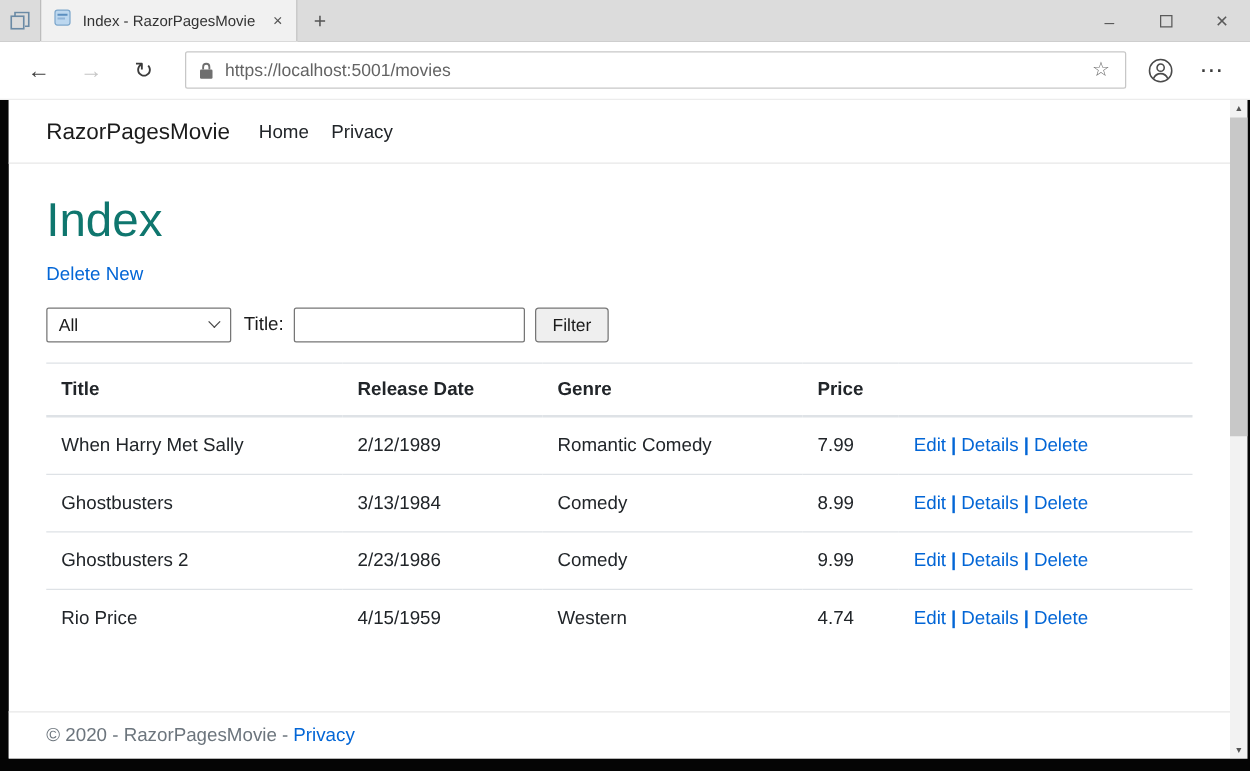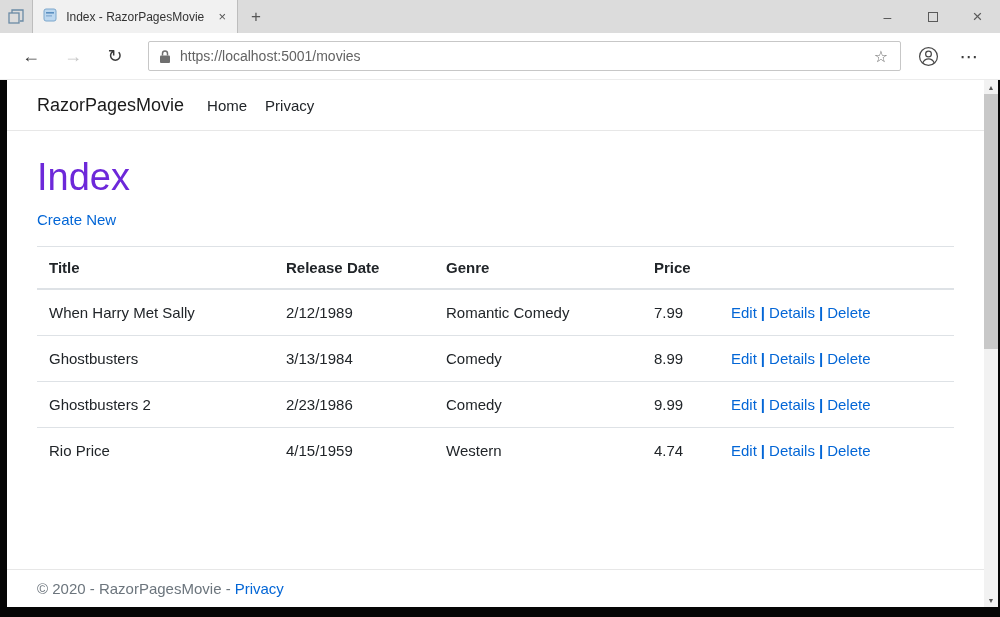--- a/index.html
+++ b/index.html
@@ -59,21 +59,21 @@
   
   .navbar {
     flex: 0 0 51px; background: #fff; display: flex; align-items: center;
     padding: 0 30px; border-bottom: 1px solid #e7e7e7;
   }
   .brand { font-size: 18px; color: #1b1b1b; text-decoration: none; margin-right: 14px; }
   .nav-link { font-size: 15px; color: #212529; text-decoration: none; padding: 0 9px; }
 
   
   .main { flex: 1; padding: 0 30px; }
-  .page-title { font-size: 38px; font-weight: 500; color: #6d28d9; margin: 26px 0 12px; line-height: 1.1; }
+  .page-title { font-size: 38px; font-weight: 500; color: #0f766e; margin: 26px 0 12px; line-height: 1.1; }
   .create-link { display: inline-block; font-size: 15px; color: #0366d6; text-decoration: none; margin-bottom: 18px; }
 
   .filter-row { display: flex; align-items: center; margin-bottom: 16px; }
   .select-box {
     width: 148px; height: 28px; border: 1px solid #767676; border-radius: 2px; background: #fff;
     display: flex; align-items: center; justify-content: space-between; padding: 0 9px;
     font-size: 14px; color: #1b1b1b;
   }
   .chevron {
     width: 7px; height: 7px; border-right: 1.5px solid #444; border-bottom: 1.5px solid #444;
@@ -172,22 +172,31 @@
     <div class="page">
 
       <div class="navbar">
         <a class="brand" href="#">RazorPagesMovie</a>
         <a class="nav-link" href="#">Home</a>
         <a class="nav-link" href="#">Privacy</a>
       </div>
 
       <div class="main">
         <h1 class="page-title">Index</h1>
-        <a class="create-link" href="#">Create New</a>
-
+        <a class="create-link" href="#">Delete New</a>
+
+        <div class="filter-row">
+          <div class="select-box">
+            <span>All</span>
+            <span class="chevron"></span>
+          </div>
+          <span class="filter-label">Title:</span>
+          <input class="title-input" type="text" value="" style="">
+          <button class="filter-button">Filter</button>
+        </div>
 
         <table class="movies-table">
           <thead>
             <tr>
               <th>Title</th>
               <th>Release Date</th>
               <th>Genre</th>
               <th>Price</th>
               <th></th>
             </tr>

